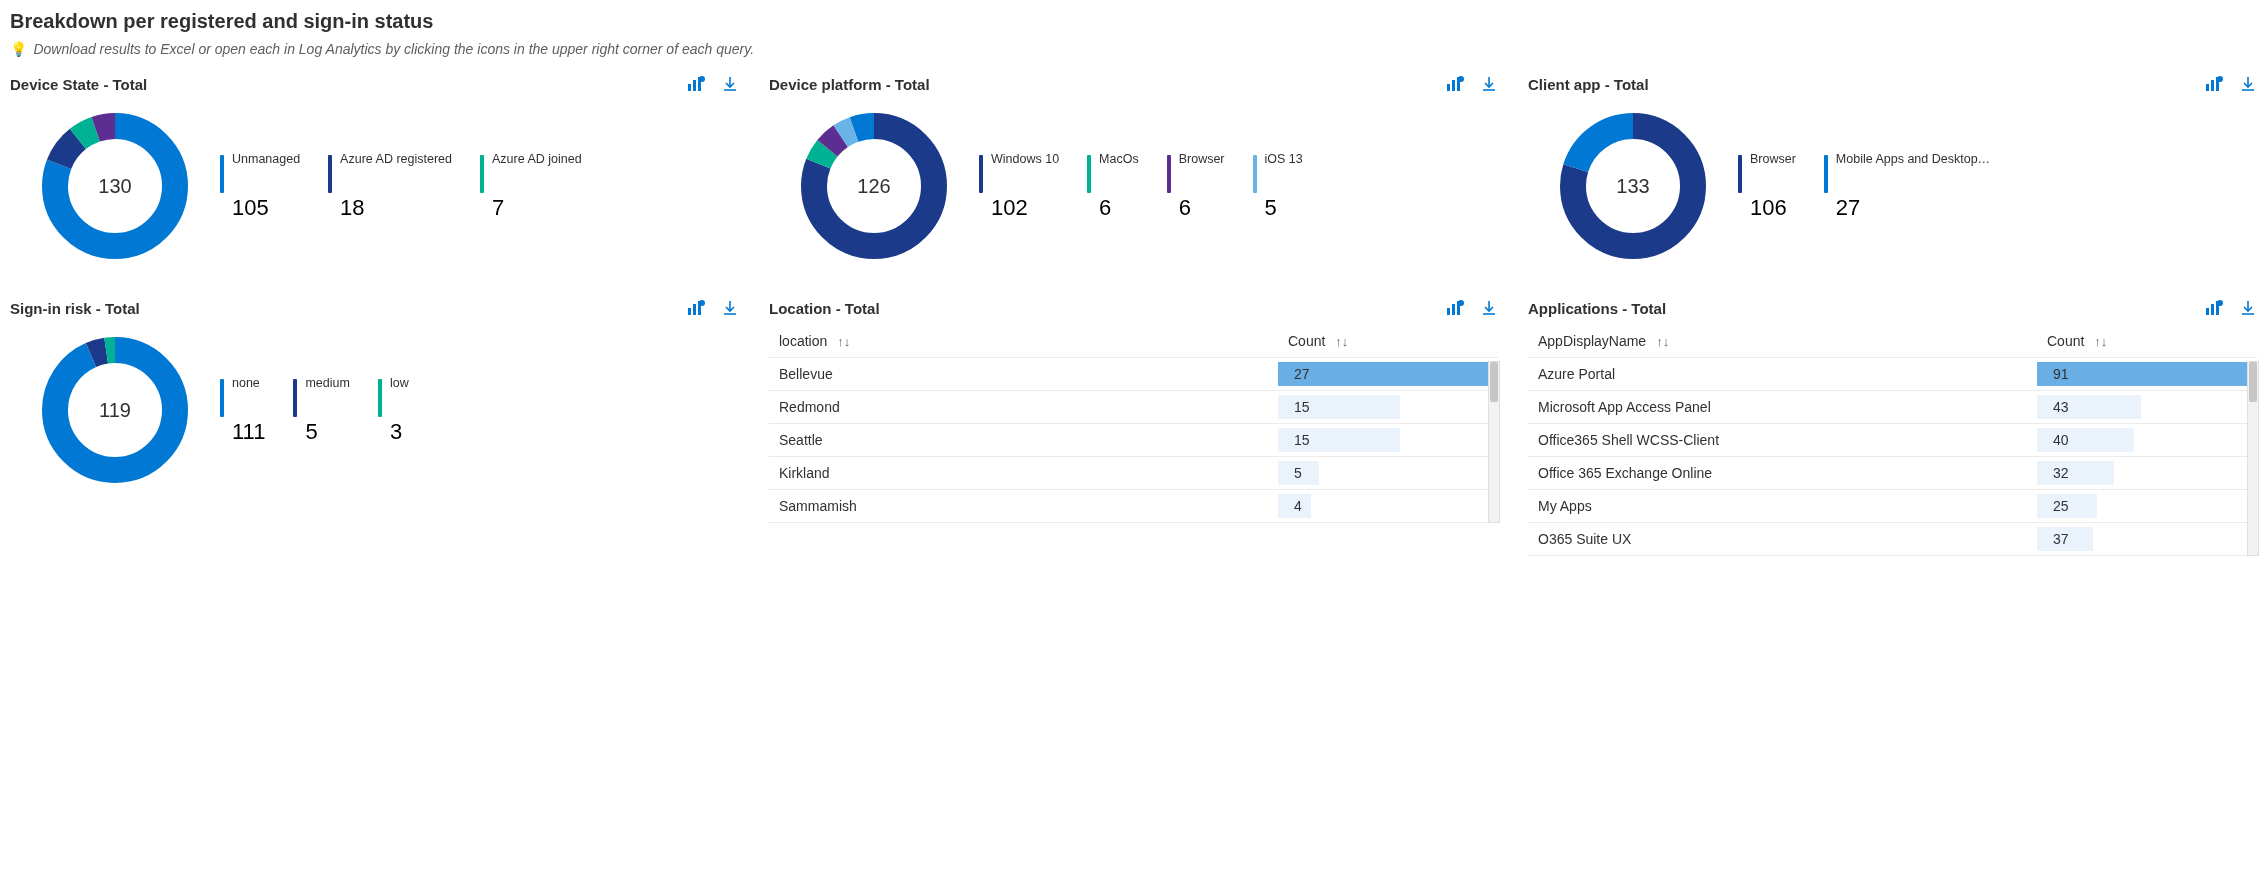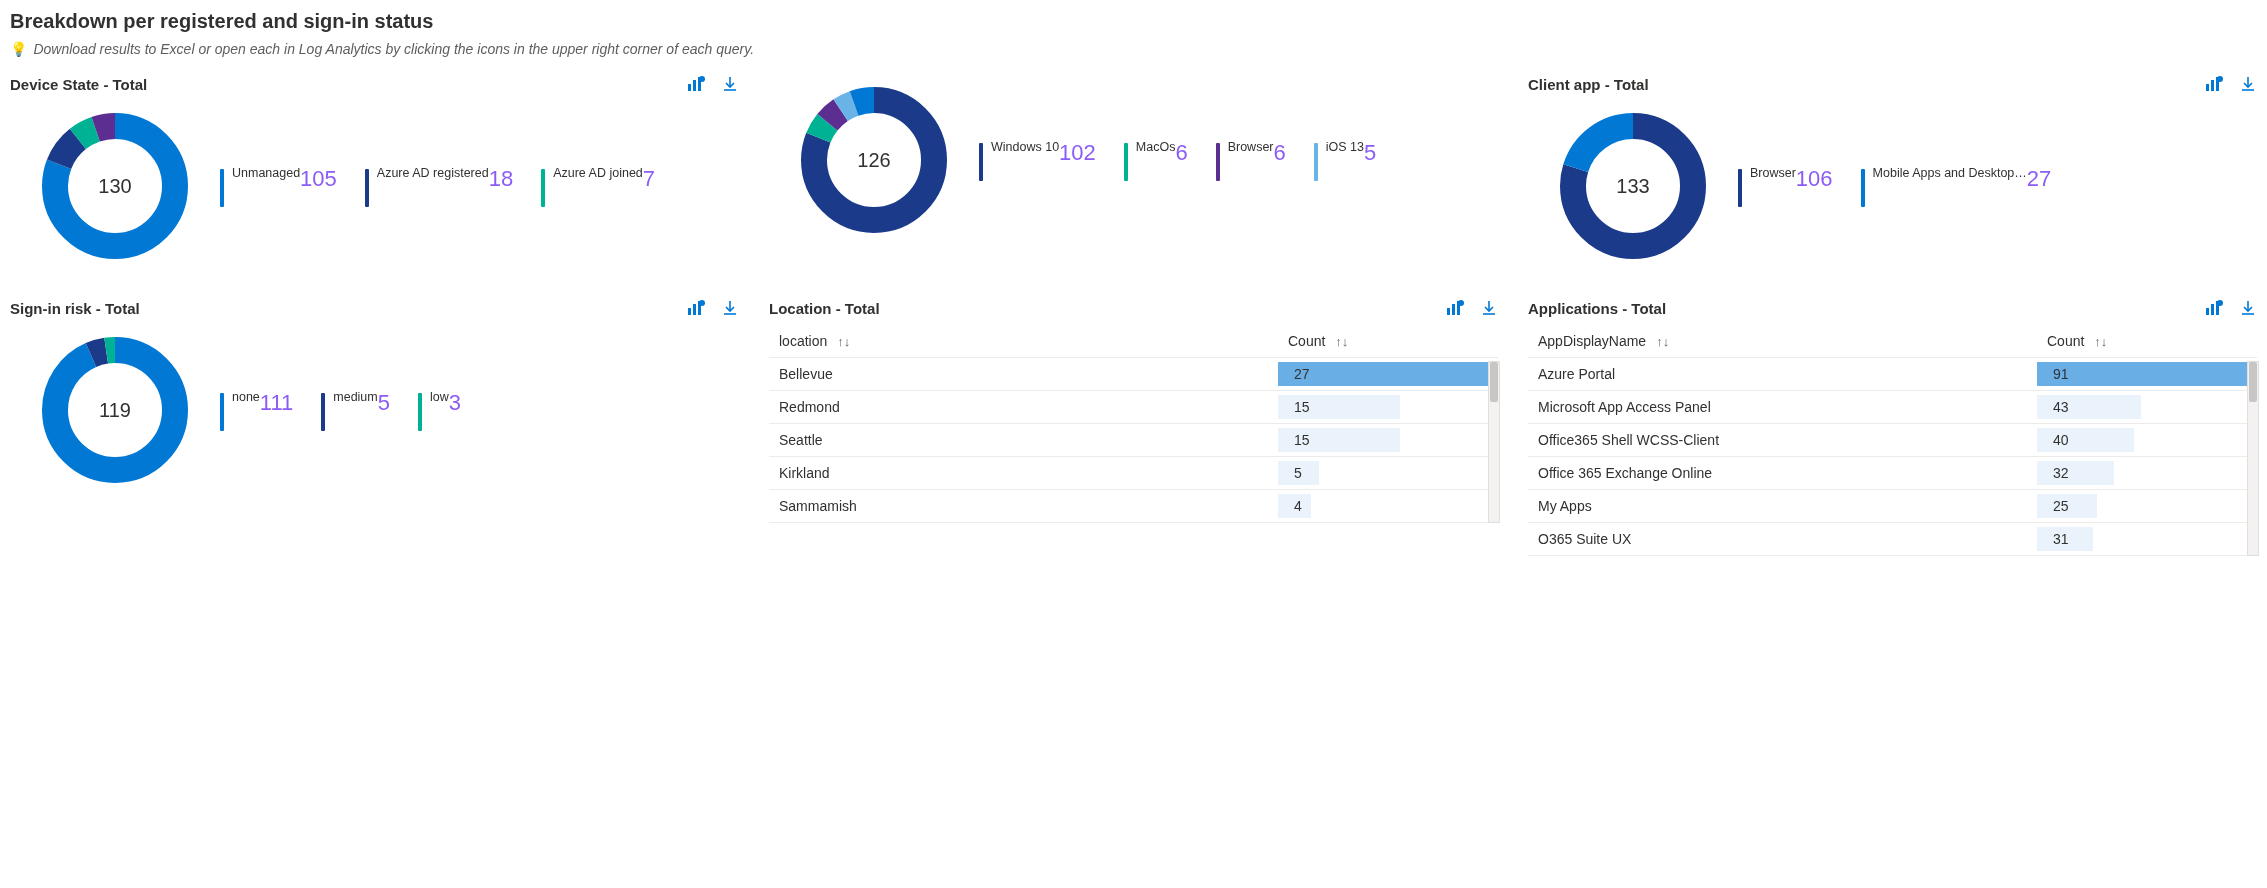--- a/index.html
+++ b/index.html
@@ -22,23 +22,23 @@
   .card-actions { display:flex; gap:16px; align-items:center; color:#0078d4; }
   .icon-btn { cursor:pointer; display:inline-flex; }
 
   .donut-body { display:flex; align-items:center; gap:30px; padding:10px 0 10px 30px;}
   .donut-wrap { position:relative; width:150px; height:150px; }
   .donut-wrap svg { transform: rotate(-90deg); }
   .donut-center { position:absolute; inset:0; display:flex; align-items:center; justify-content:center; font-size:20px; font-weight:400;}
   .legend { display:flex; gap:28px; flex-wrap:wrap; }
   .legend-item { display:flex; align-items:flex-start; gap:8px; }
   .legend-bar { width:4px; height:38px; border-radius:1px; margin-top:3px;}
-  .legend-text { display:flex; line-height:1.15;}
+  .legend-text { display:flex; flex-direction:column; line-height:1.15;gap:28px;}
   .legend-label { font-size:12.5px; color:#323130;}
-  .legend-value { font-size:22px; font-weight:400; color:#8b5cf6;}
+  .legend-value { font-size:22px; font-weight:400; color:#000000;}
 
   
   .tbl-wrap { position:relative; }
   .tbl { width:100%; border-collapse:collapse; }
   .tbl th, .tbl td { text-align:left; font-size:14px; padding:8px 10px; border-bottom:1px solid #edebe9; }
   .tbl th { font-weight:400; color:#323130; }
   .th-inner { display:flex; align-items:center; gap:10px; }
   .sort-icon { color:#605e5c; font-size:13px;}
   .count-col { width:220px; }
   .bar-cell { position:relative; min-width:160px; }
@@ -108,20 +108,40 @@
       <div class="legend-bar" style="background:#00b294"></div>
       <div class="legend-text">
         <span class="legend-label">Azure AD joined</span>
         <span class="legend-value">7</span>
       </div>
     </div>
           </div>
    </div>
       </div>
       <div class="card">
+        <div class="card-header">
+    <div class="card-title">Device platform - Total</div>
+    <div class="card-actions">
+      <span class="icon-btn">
+              <svg width="18" height="18" viewBox="0 0 18 18">
+                <rect x="1" y="9" width="3" height="7" fill="#0078d4"></rect>
+                <rect x="6" y="5" width="3" height="11" fill="#0078d4"></rect>
+                <rect x="11" y="2" width="3" height="14" fill="#0078d4"></rect>
+                <circle cx="15" cy="4" r="3" fill="#0078d4"></circle>
+              </svg>
+            </span>
+      <span class="icon-btn">
+              <svg width="18" height="18" viewBox="0 0 18 18" fill="none" stroke="#0078d4" stroke-width="1.6">
+                <path d="M9 2v9"></path>
+                <path d="M5 8l4 4 4-4"></path>
+                <path d="M3 15h12"></path>
+              </svg>
+            </span>
+    </div>
+  </div>
         <div class="donut-body">
      <div class="donut-wrap">
        <svg width="150" height="150">
               <circle r="60" cx="75" cy="75" fill="none" stroke="#1b3a8a" stroke-width="26" stroke-dasharray="305.18328634872273 71.80783208205241" stroke-dashoffset="0"></circle>
               <circle r="60" cx="75" cy="75" fill="none" stroke="#00b294" stroke-width="26" stroke-dasharray="17.9519580205131 359.03916041026207" stroke-dashoffset="-305.18328634872273"></circle>
               <circle r="60" cx="75" cy="75" fill="none" stroke="#5c2e91" stroke-width="26" stroke-dasharray="17.9519580205131 359.03916041026207" stroke-dashoffset="-323.1352443692358"></circle>
               <circle r="60" cx="75" cy="75" fill="none" stroke="#69b3e7" stroke-width="26" stroke-dasharray="14.959965017094252 362.0311534136809" stroke-dashoffset="-341.0872023897489"></circle>
               <circle r="60" cx="75" cy="75" fill="none" stroke="#0078d4" stroke-width="26" stroke-dasharray="20.94395102393195 356.0471674068432" stroke-dashoffset="-356.04716740684313"></circle>
             </svg>
        <div class="donut-center">126</div>
@@ -416,21 +436,21 @@
       <td>My Apps</td>
       <td class="bar-cell">
         <div class="bar-bg" style="width:27.472527472527474%;background:#9ecbef;background:#eaf3fb;"></div>
         <span class="bar-val">25</span>
       </td>
     </tr>
               <tr>
       <td>O365 Suite UX</td>
       <td class="bar-cell">
         <div class="bar-bg" style="width:25.274725274725274%;background:#9ecbef;background:#eaf3fb;"></div>
-        <span class="bar-val">31</span>
+        <span class="bar-val">37</span>
       </td>
     </tr>
             </tbody>
     </table>
     <div class="scroll-ghost">
             <div class="scroll-thumb" style="top:0;height:40px"></div>
           </div>
   </div>
       </div>
     </div>

